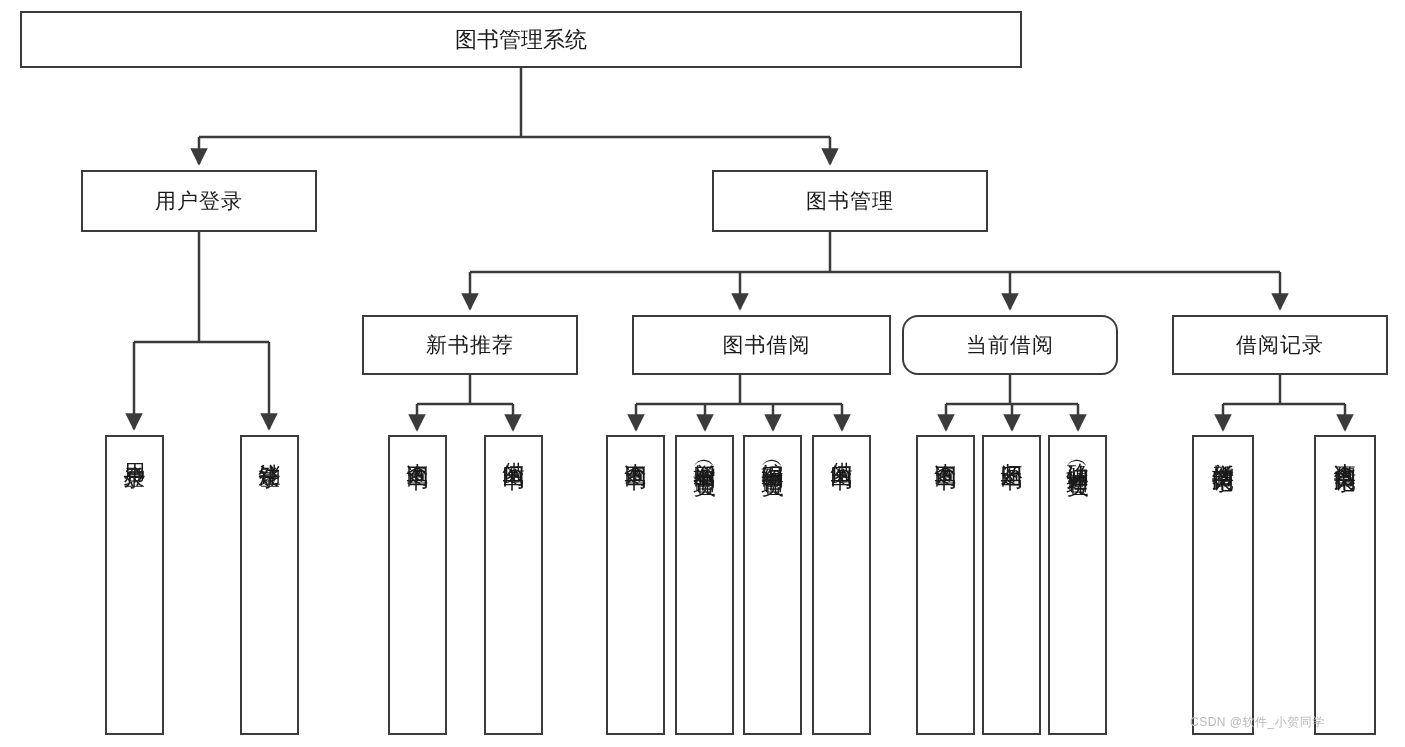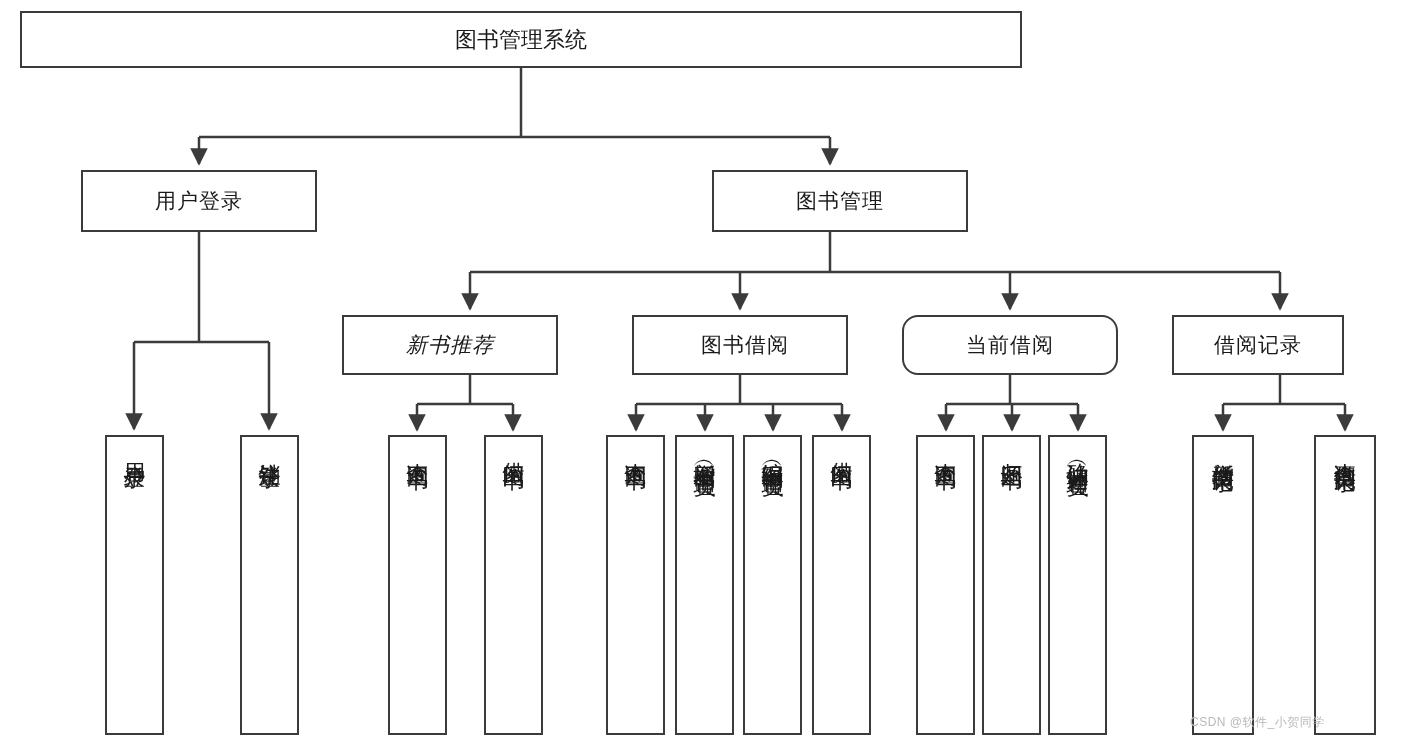--- a/index.html
+++ b/index.html
@@ -125,34 +125,34 @@
     </g>
   </svg>
 
   <div class="node root" style="left:20px; top:11px; width:1002px; height:57px;">
     <span class="lbl">图书管理系统</span>
   </div>
 
   <div class="node h" style="left:81px; top:170px; width:236px; height:62px;">
     <span class="lbl">用户登录</span>
   </div>
-  <div class="node h" style="left:712px; top:170px; width:256px; height:62px;">
+  <div class="node h" style="left:712px; top:170px; width:276px; height:62px;">
     <span class="lbl">图书管理</span>
   </div>
 
-  <div class="node h" style="left:342px; top:315px; width:216px; height:60px;font-style:italic;">
+  <div class="node h" style="left:362px; top:315px; width:216px; height:60px;">
     <span class="lbl">新书推荐</span>
   </div>
-  <div class="node h" style="left:632px; top:315px; width:216px; height:60px;padding-left:10px;">
+  <div class="node h" style="left:632px; top:315px; width:259px; height:60px;padding-left:10px;">
     <span class="lbl">图书借阅</span>
   </div>
   <div class="node h" style="left:902px; top:315px; width:216px; height:60px;border-radius:16px;">
     <span class="lbl">当前借阅</span>
   </div>
-  <div class="node h" style="left:1172px; top:315px; width:172px; height:60px;">
+  <div class="node h" style="left:1172px; top:315px; width:216px; height:60px;">
     <span class="lbl">借阅记录</span>
   </div>
 
   <div class="node v" style="left:105px; top:435px; width:59px; height:300px;">
     <span class="lbl">用户登录</span>
   </div>
   <div class="node v" style="left:240px; top:435px; width:59px; height:300px;">
     <span class="lbl">注销登录</span>
   </div>
 

